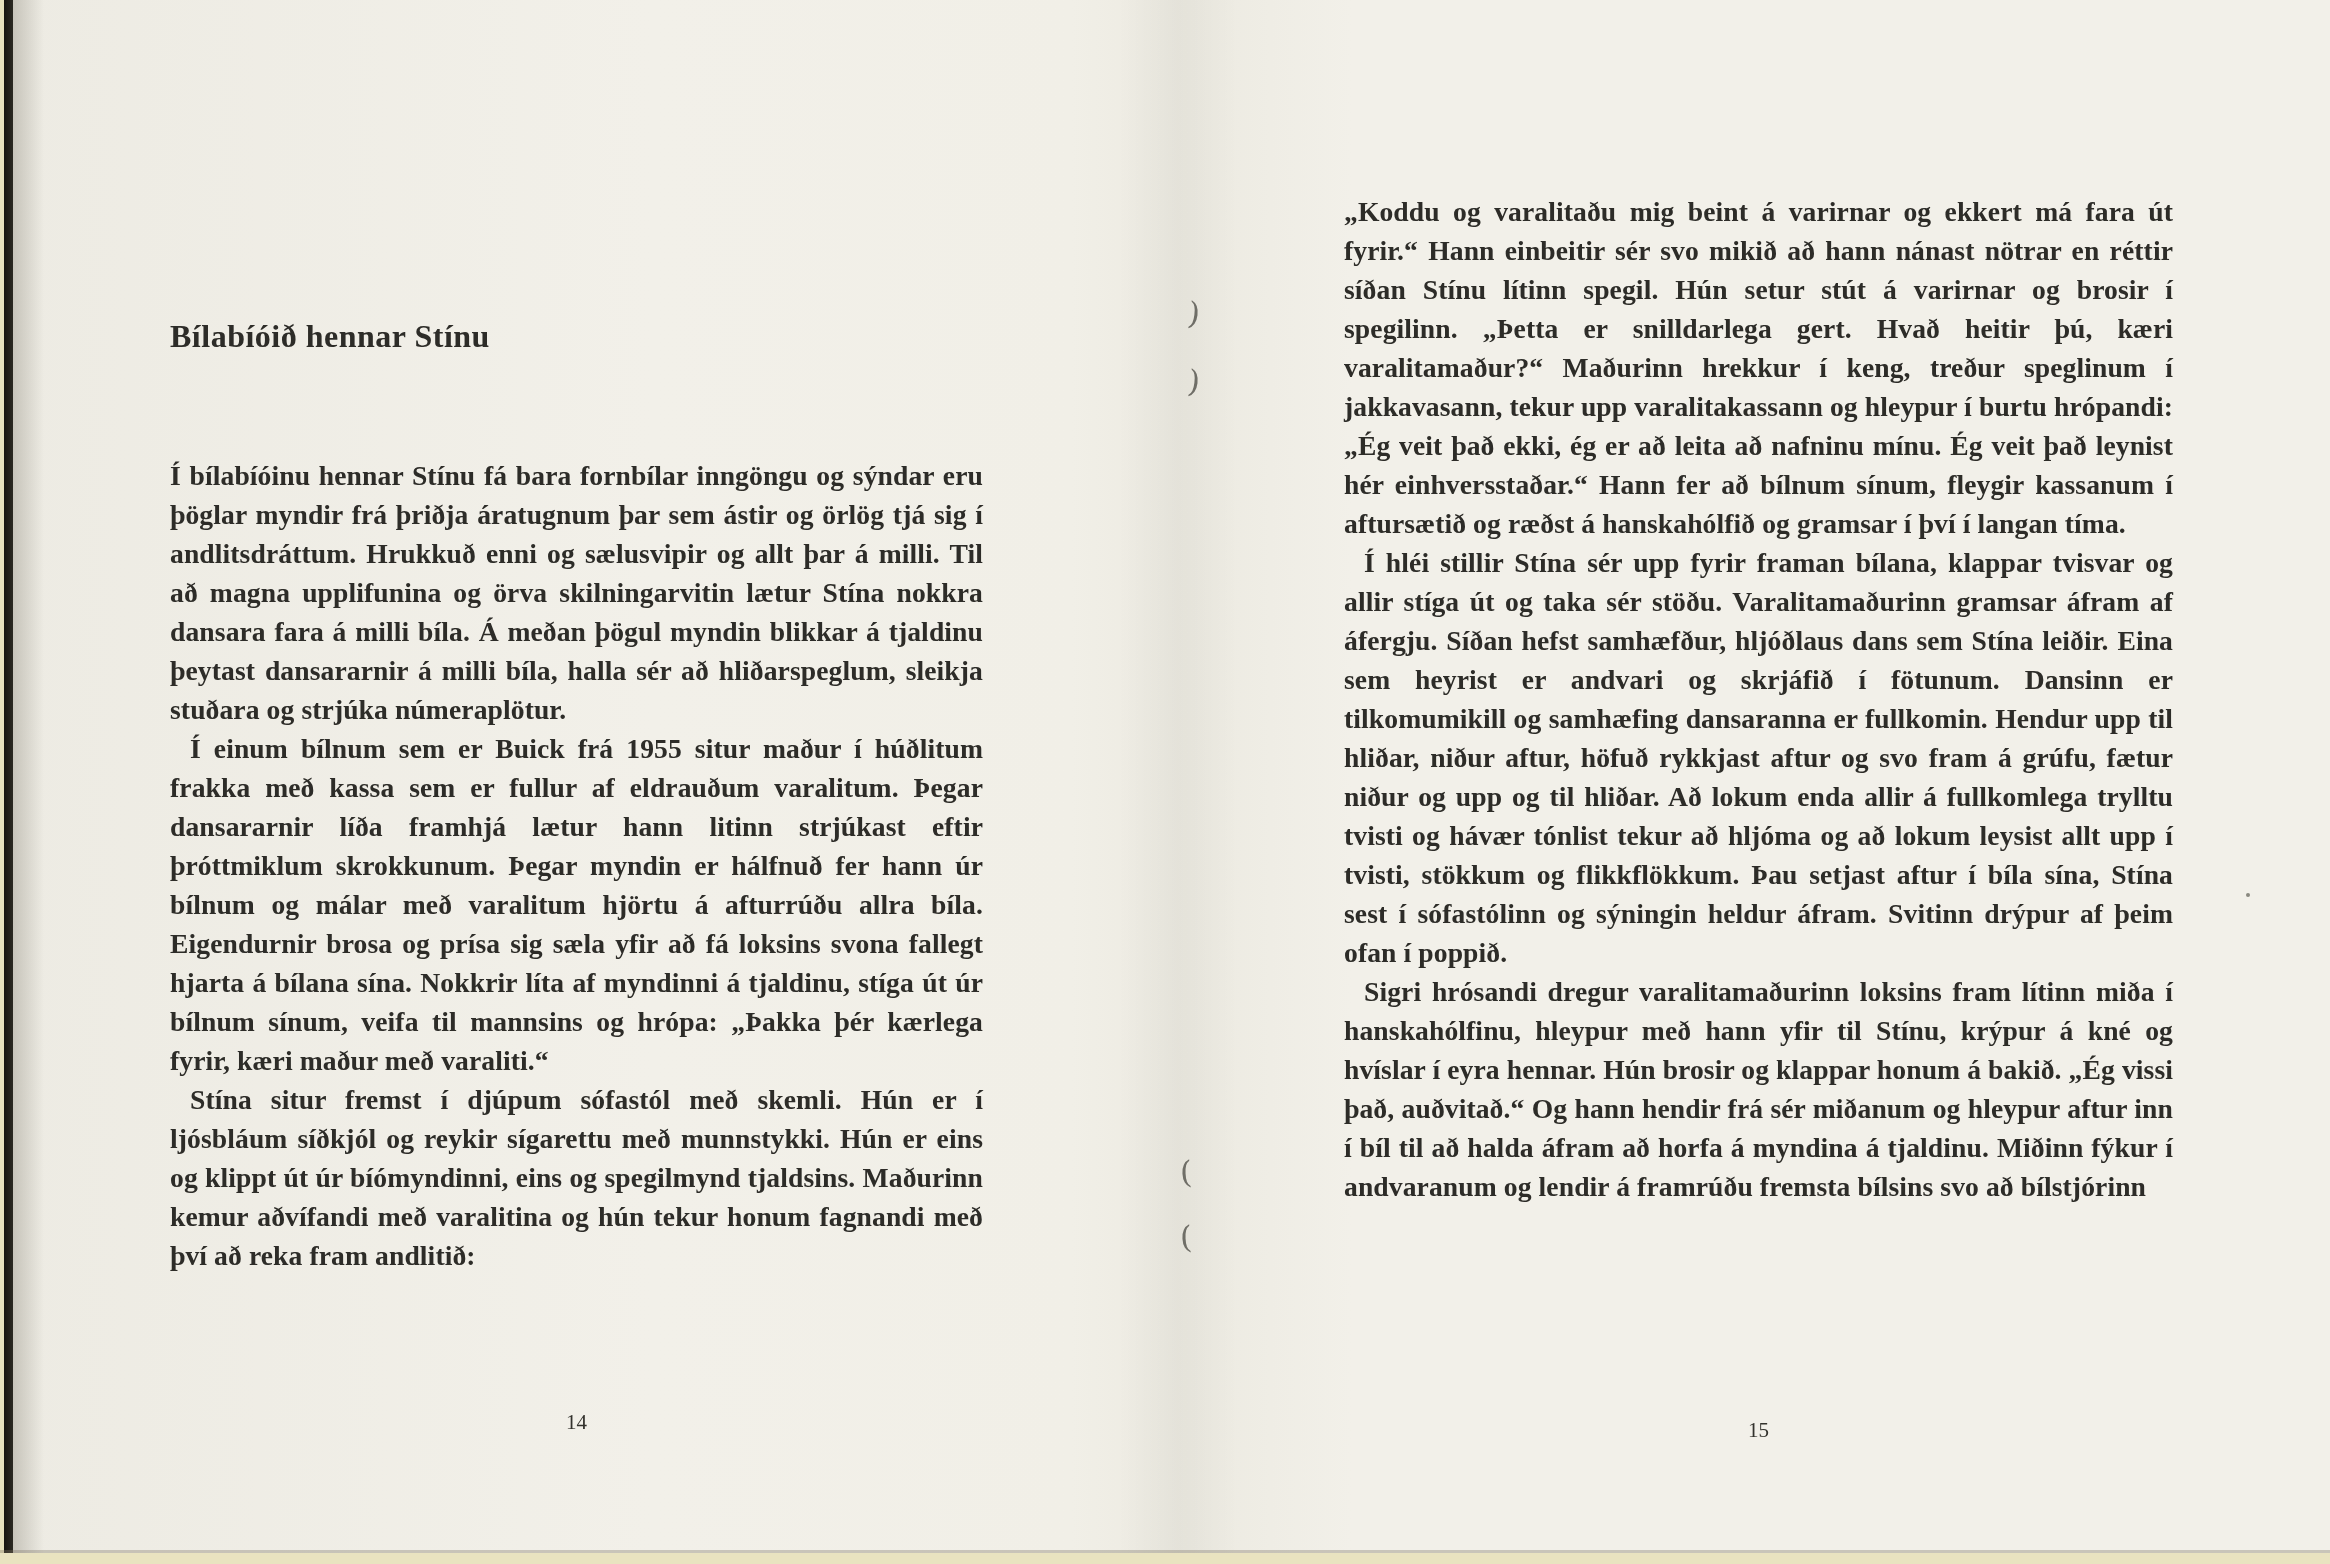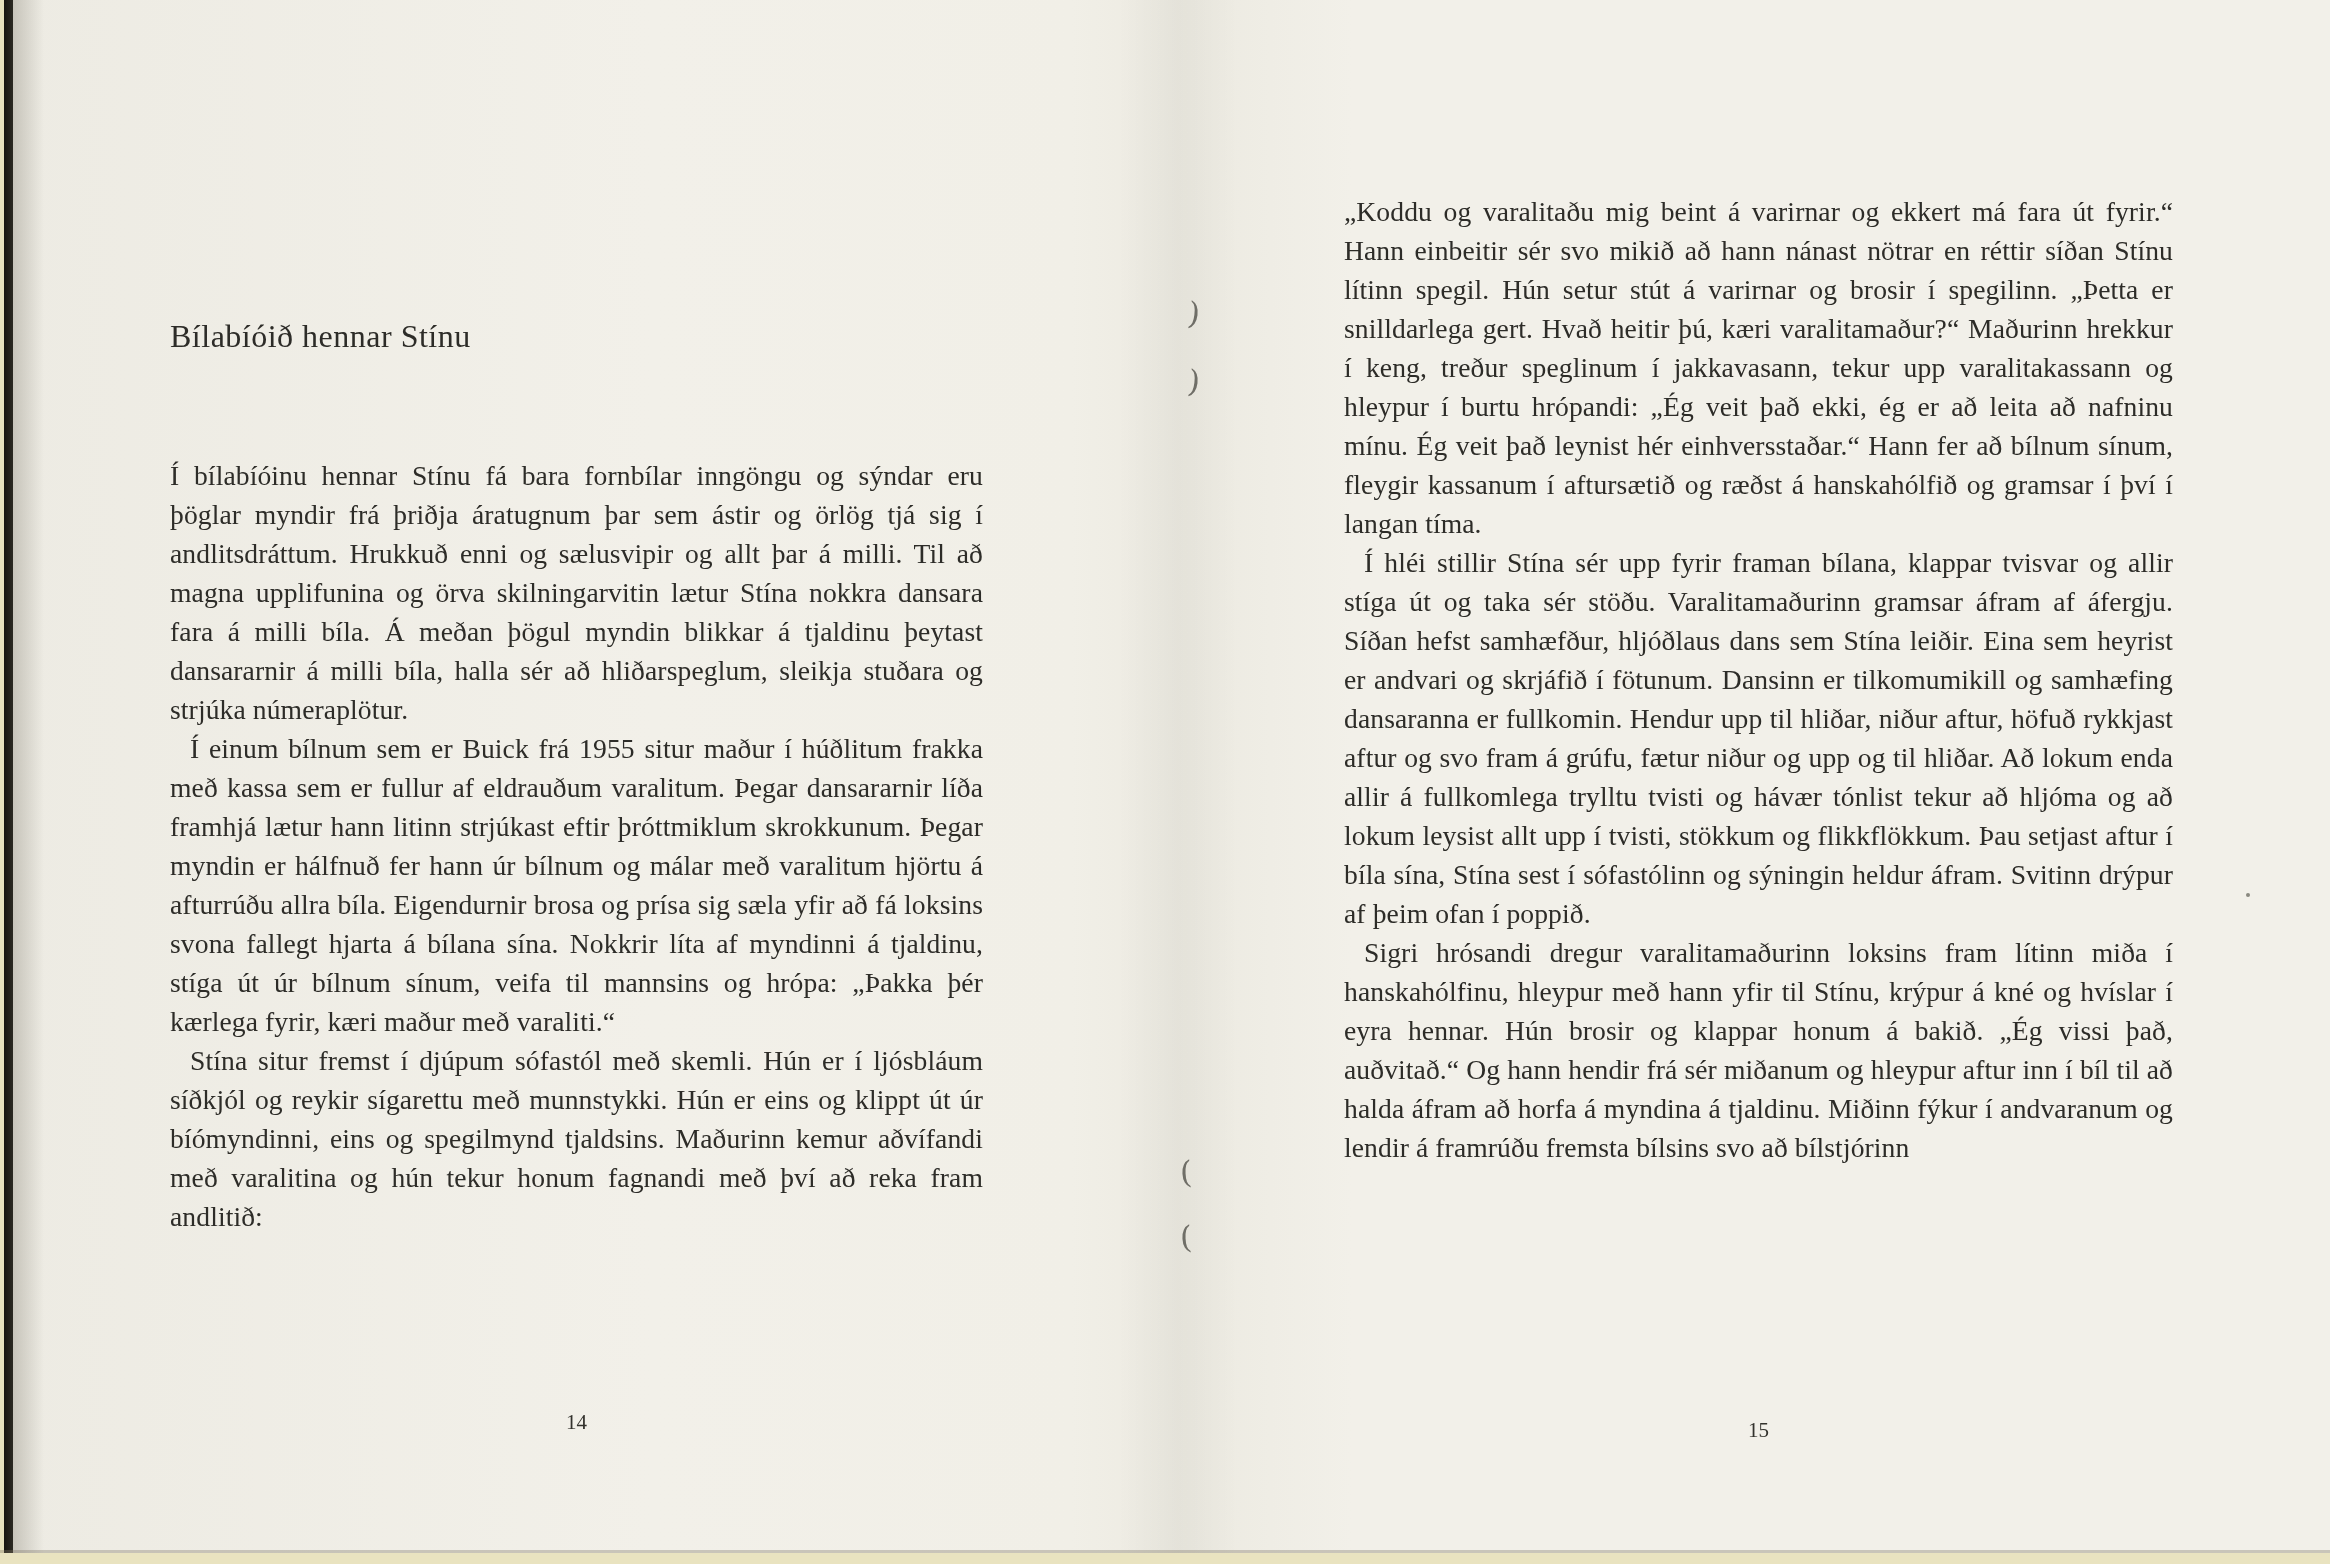--- a/index.html
+++ b/index.html
@@ -23,33 +23,33 @@
   .edge-fade   { position: absolute; left: 12.8px; top: 0; width: 31px; height: 100%;
                  background: linear-gradient(90deg, rgba(62,56,40,0.22), rgba(62,56,40,0)); }
   .gutter-shade{ position: absolute; left: 1117px; top: 0; width: 121px; height: 100%;
                  background: linear-gradient(90deg, rgba(0,0,0,0) 0%, rgba(0,0,0,0.035) 50%, rgba(0,0,0,0) 100%); }
   .bottom-line { position: absolute; left: 0; bottom: 10.8px; width: 100%; height: 3.4px; background: rgba(125,118,96,0.35); }
   .bottom-strip{ position: absolute; left: 0; bottom: 0;  width: 100%; height: 10.8px; background: #e9e3c0; }
 
   
   .page-title {
     position: absolute; left: 170px; top: 318px;
-    font-size: 32px; font-weight: normal; letter-spacing: 0.5px;
+    font-size: 32px; font-weight: bold; letter-spacing: 0.5px;
     color: #2d2c28; margin: 0;
   }
   .body-text {
     position: absolute;
     font-size: 27.6px; line-height: 39px;
     color: #2d2c28;
     text-align: justify;
     letter-spacing: 0.1px;
   }
   .left-col  { left: 170px;  top: 456px; width: 813px; }
   .right-col { left: 1344px; top: 192px; width: 829px; }
-  .body-text p { margin: 0; padding: 0; }
+  .body-text p { margin: 0; padding: 0; font-weight: bold; }
   .body-text p.indent { text-indent: 20px; }
 
   .page-number {
     position: absolute; top: 1410px;
     font-size: 21px; color: #33322d;
     text-align: center;
   }
   .pn-left  { left: 170px;  width: 813px; }
   .pn-right { left: 1344px; width: 829px; margin-top: 8px; }
 

